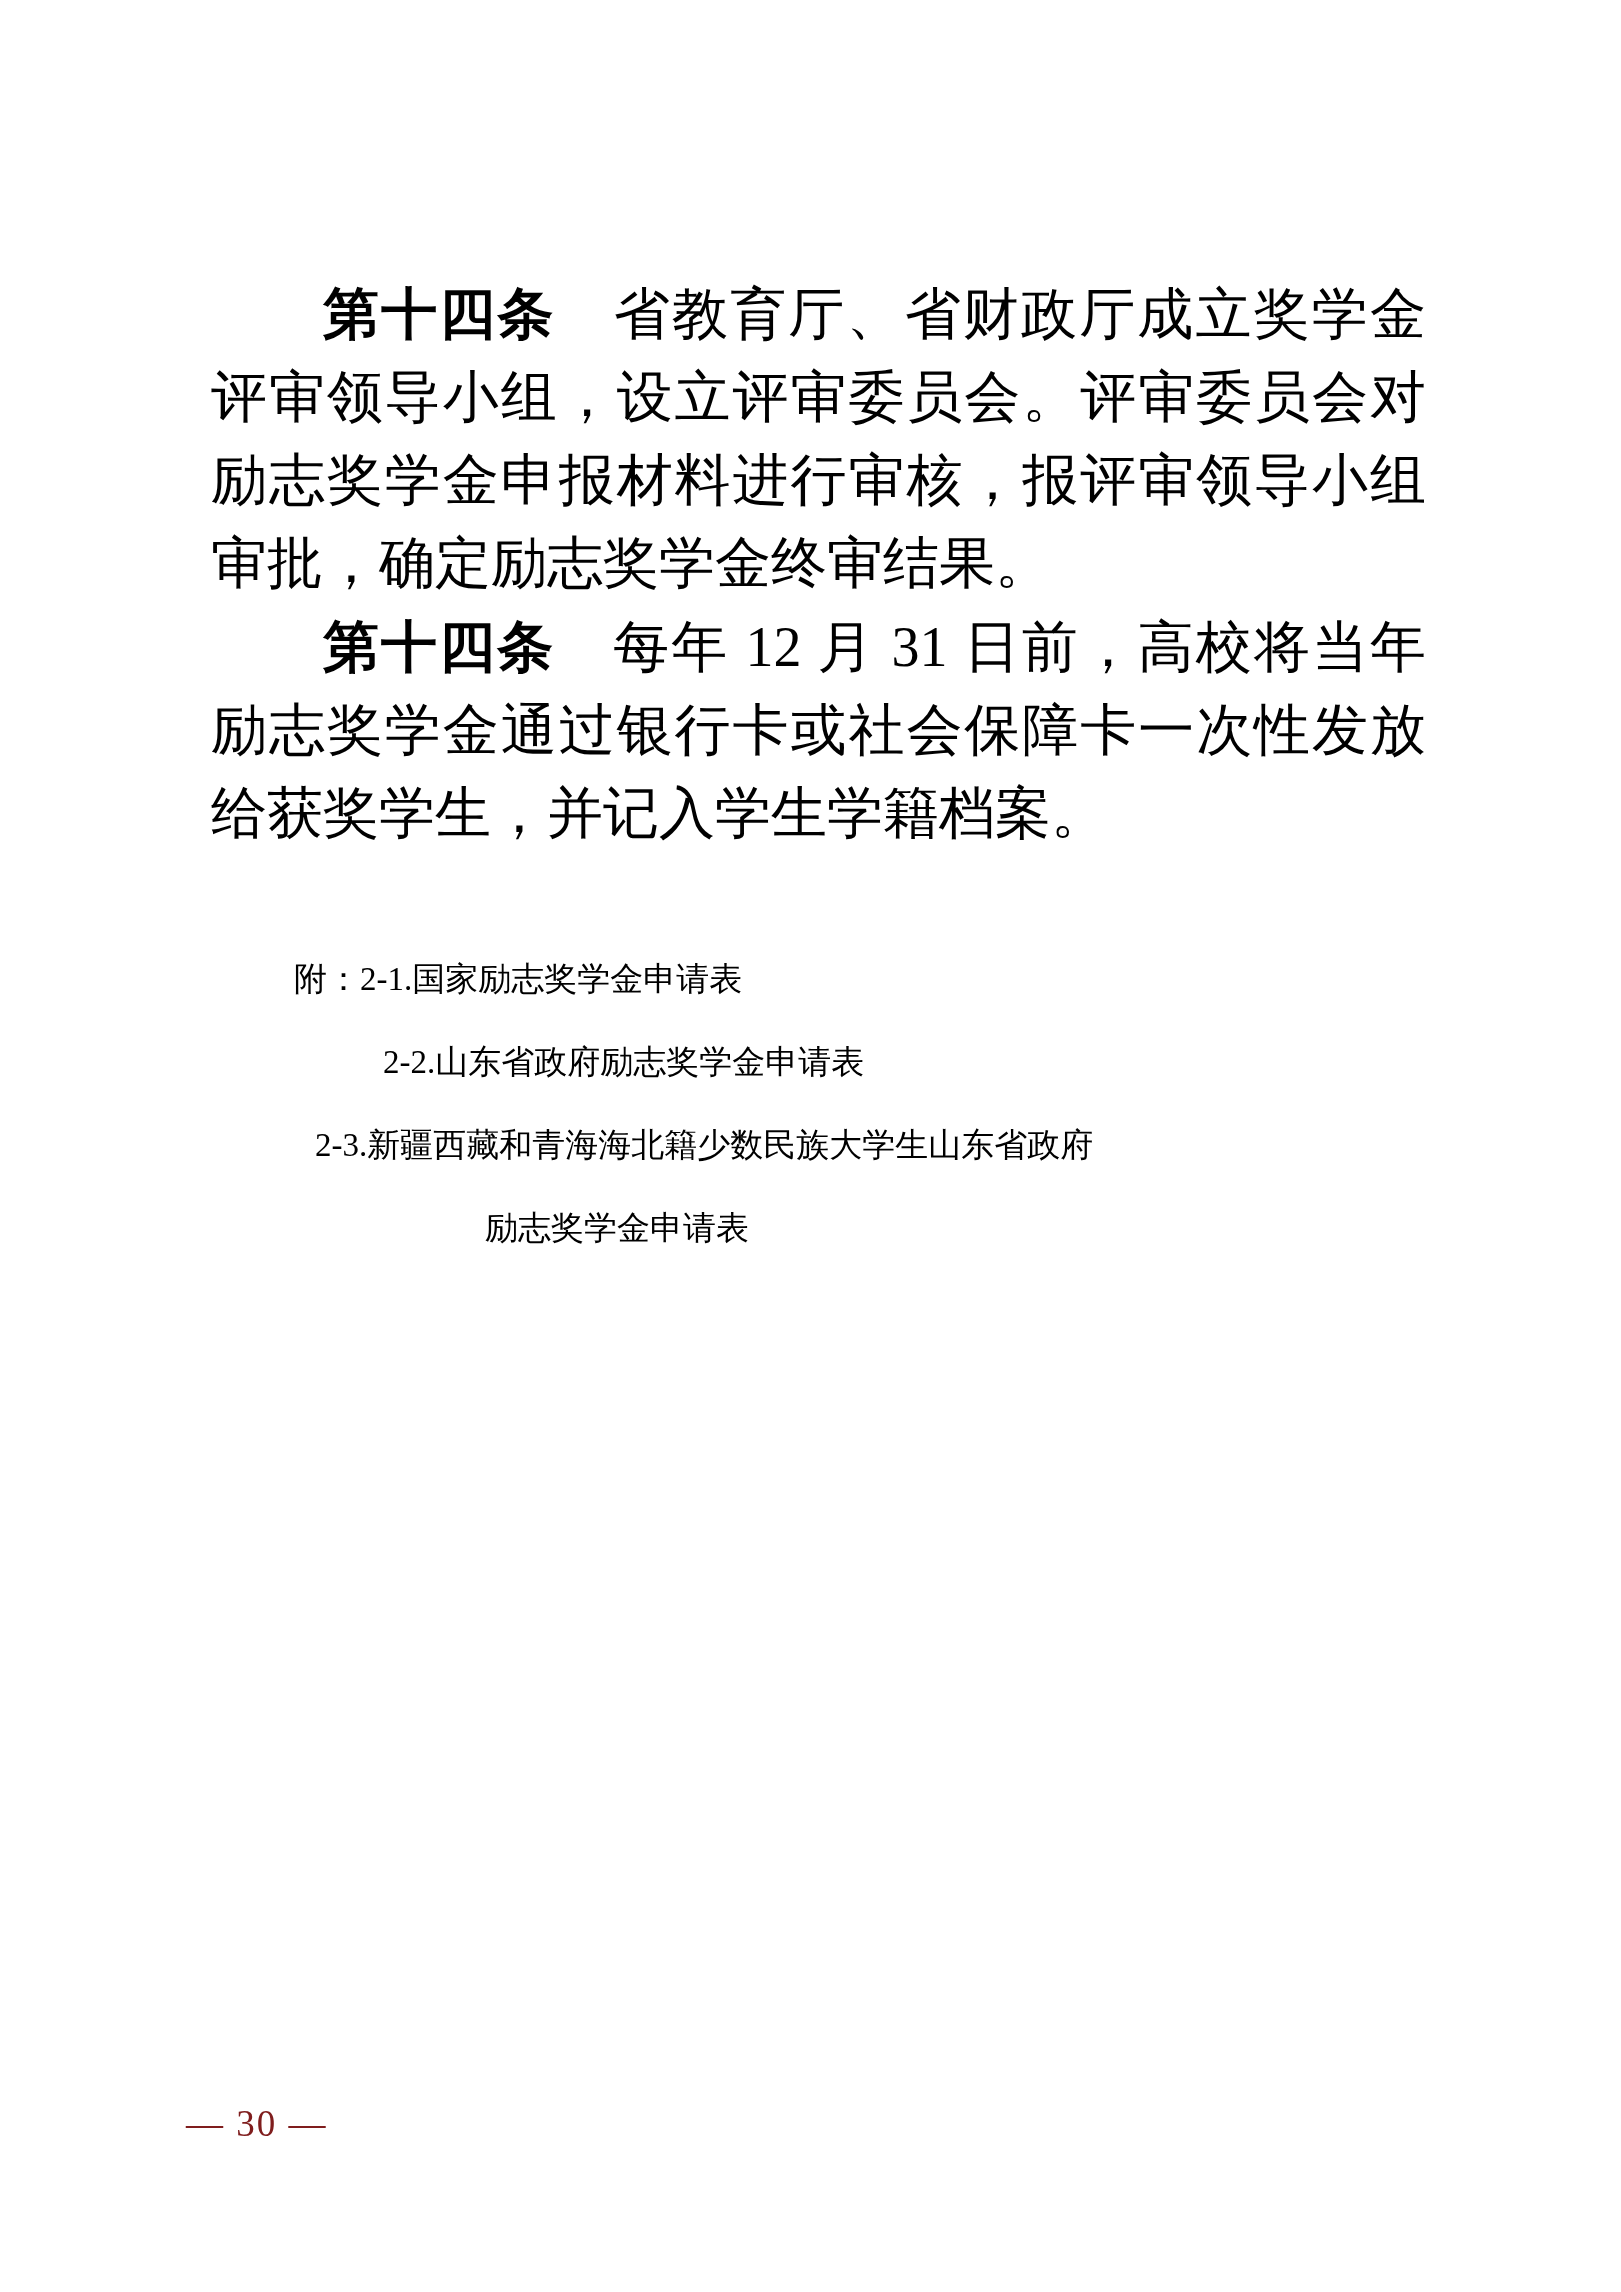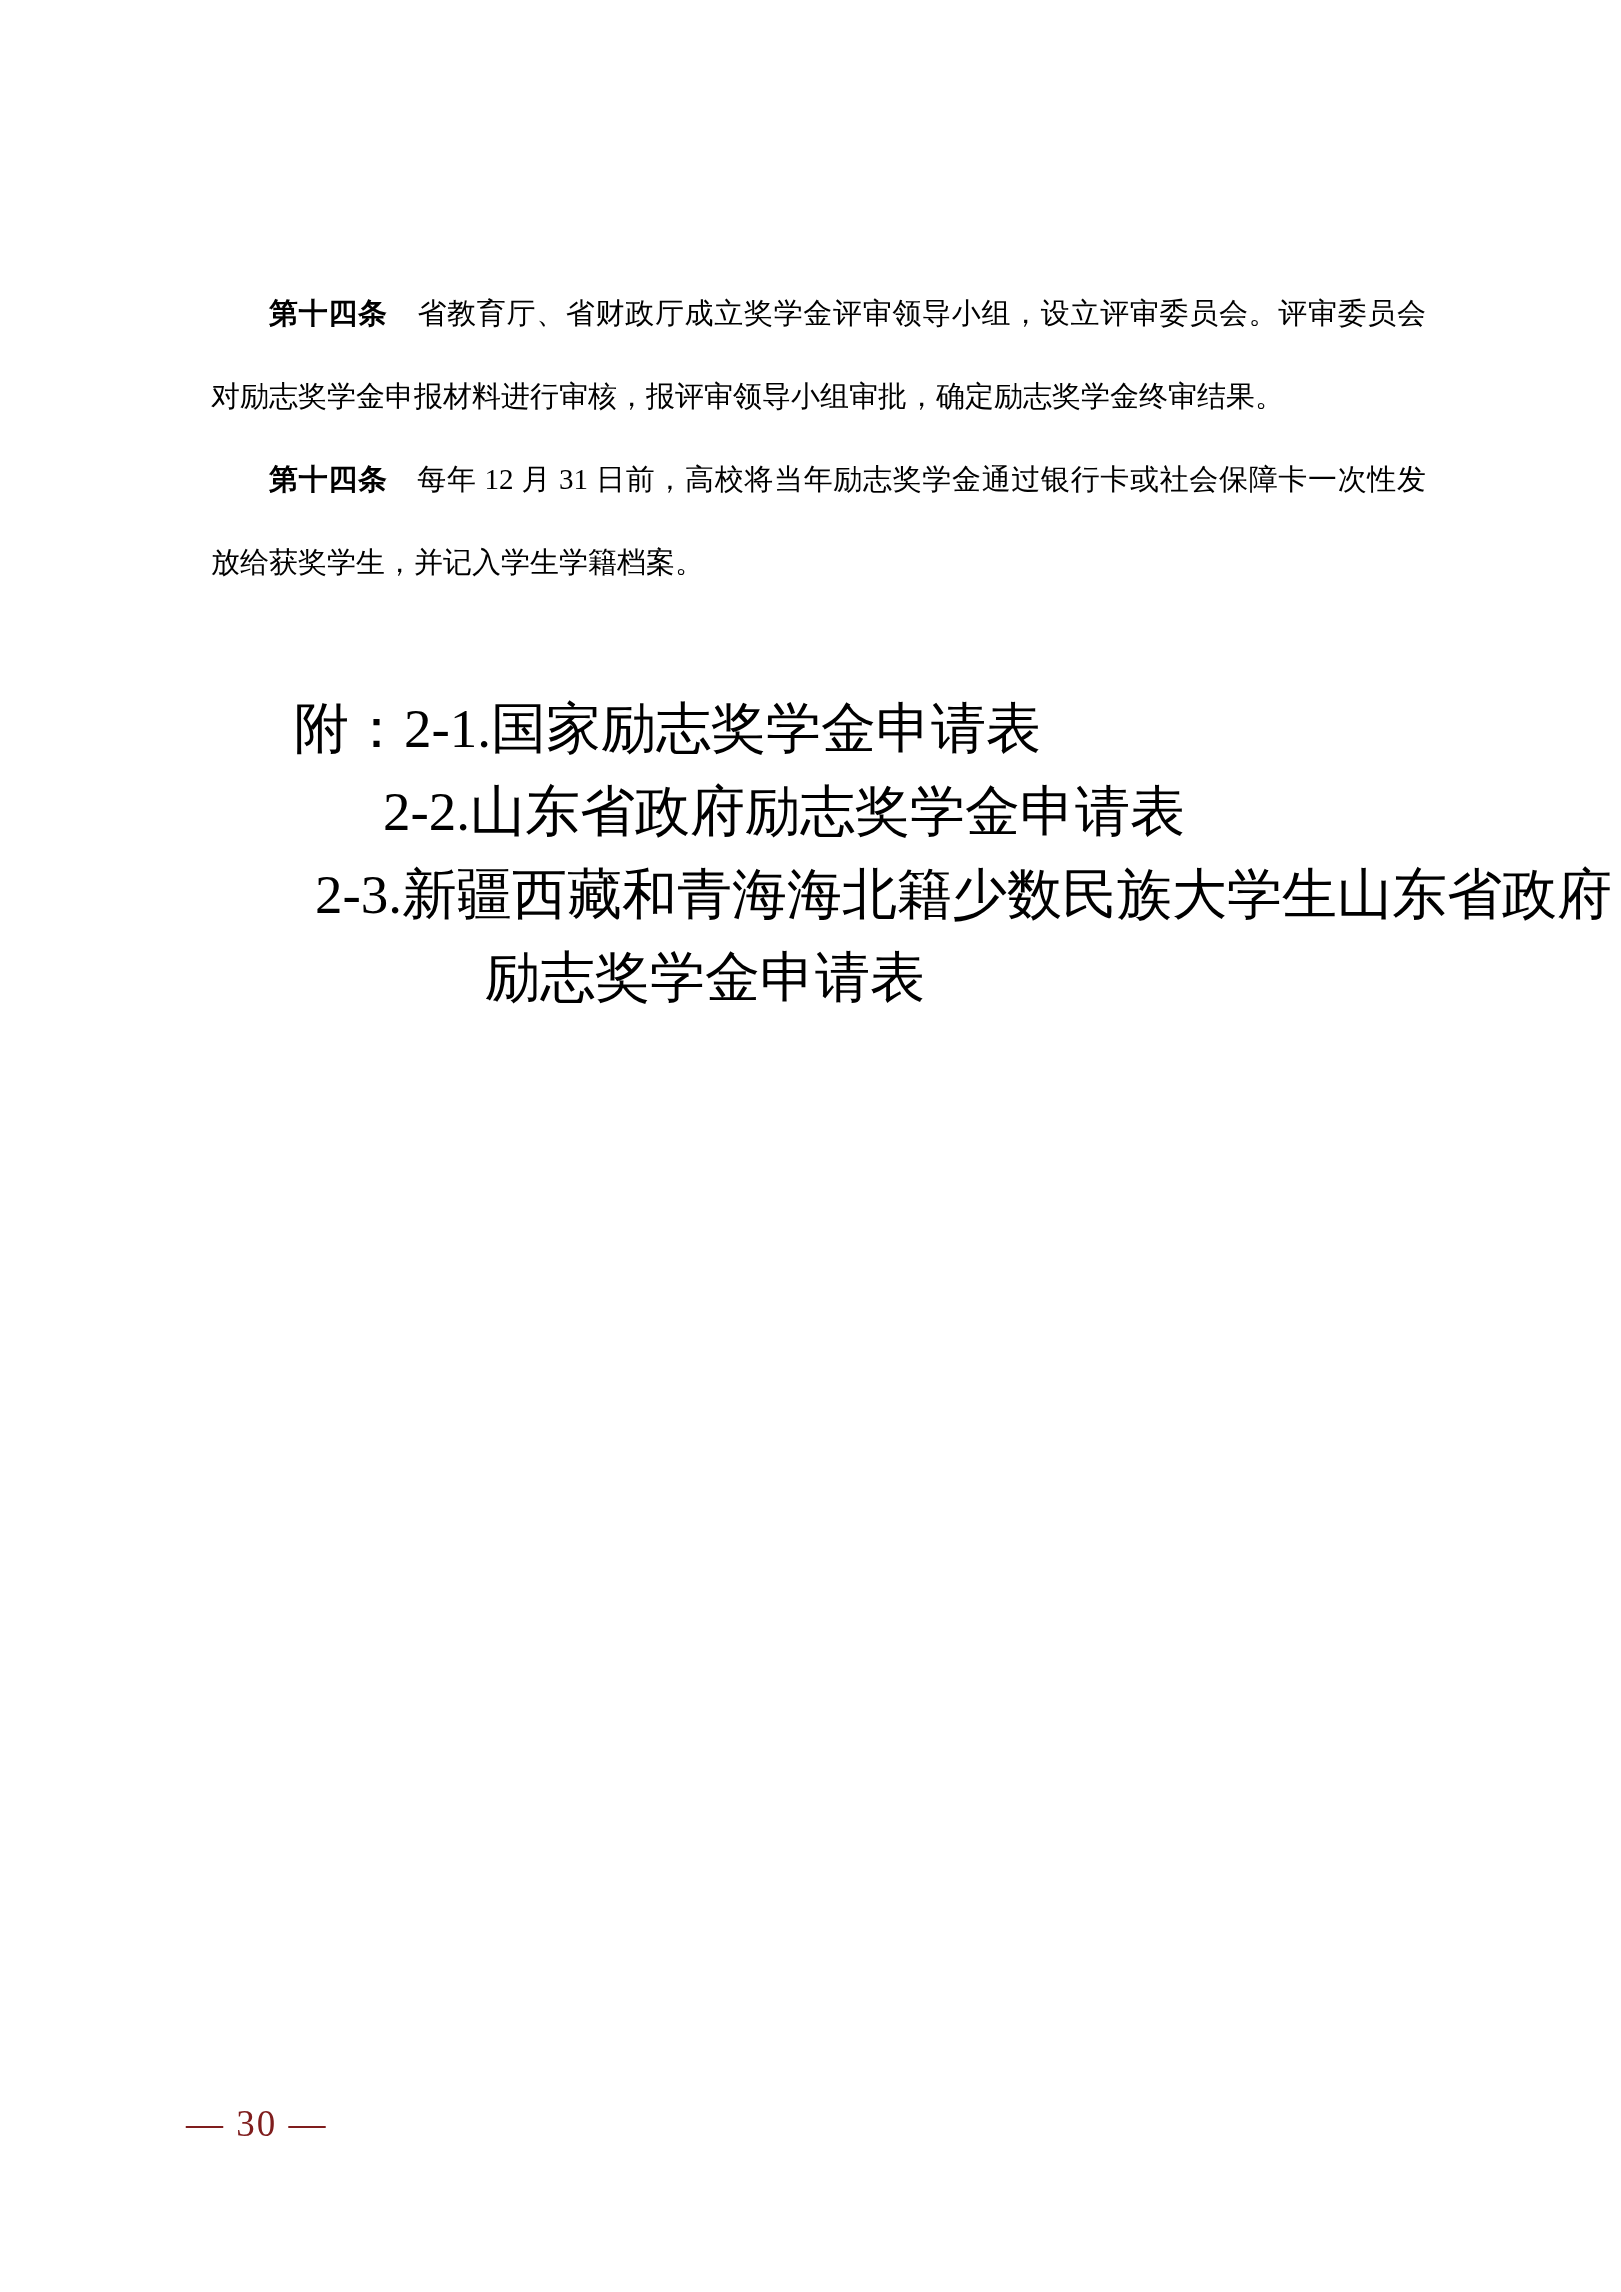--- a/index.html
+++ b/index.html
@@ -17,35 +17,35 @@
     overflow: hidden;
   }
   .content {
     position: absolute;
     left: 211px;
     top: 272px;
     width: 1215px;
   }
   .para {
     margin: 0;
-    font-size: 29px;
+    font-size: 56px;
     line-height: 83px;
     text-align: justify;
     text-indent: 2em;
     word-break: break-all;
   }
   .article-label {
     font-weight: 700;
     font-family: "Liberation Sans", "DejaVu Sans", sans-serif;
   }
   .attachments {
     margin-top: 83px;
   }
   .att {
-    font-size: 55px;
+    font-size: 33px;
     line-height: 83px;
     white-space: nowrap;
   }
   .att-0 { margin-left: 83px; }
   .att-1 { margin-left: 172px; }
   .att-2 { margin-left: 104px; }
   .att-3 { margin-left: 274px; }
   .page-number {
     position: absolute;
     left: 186px;

